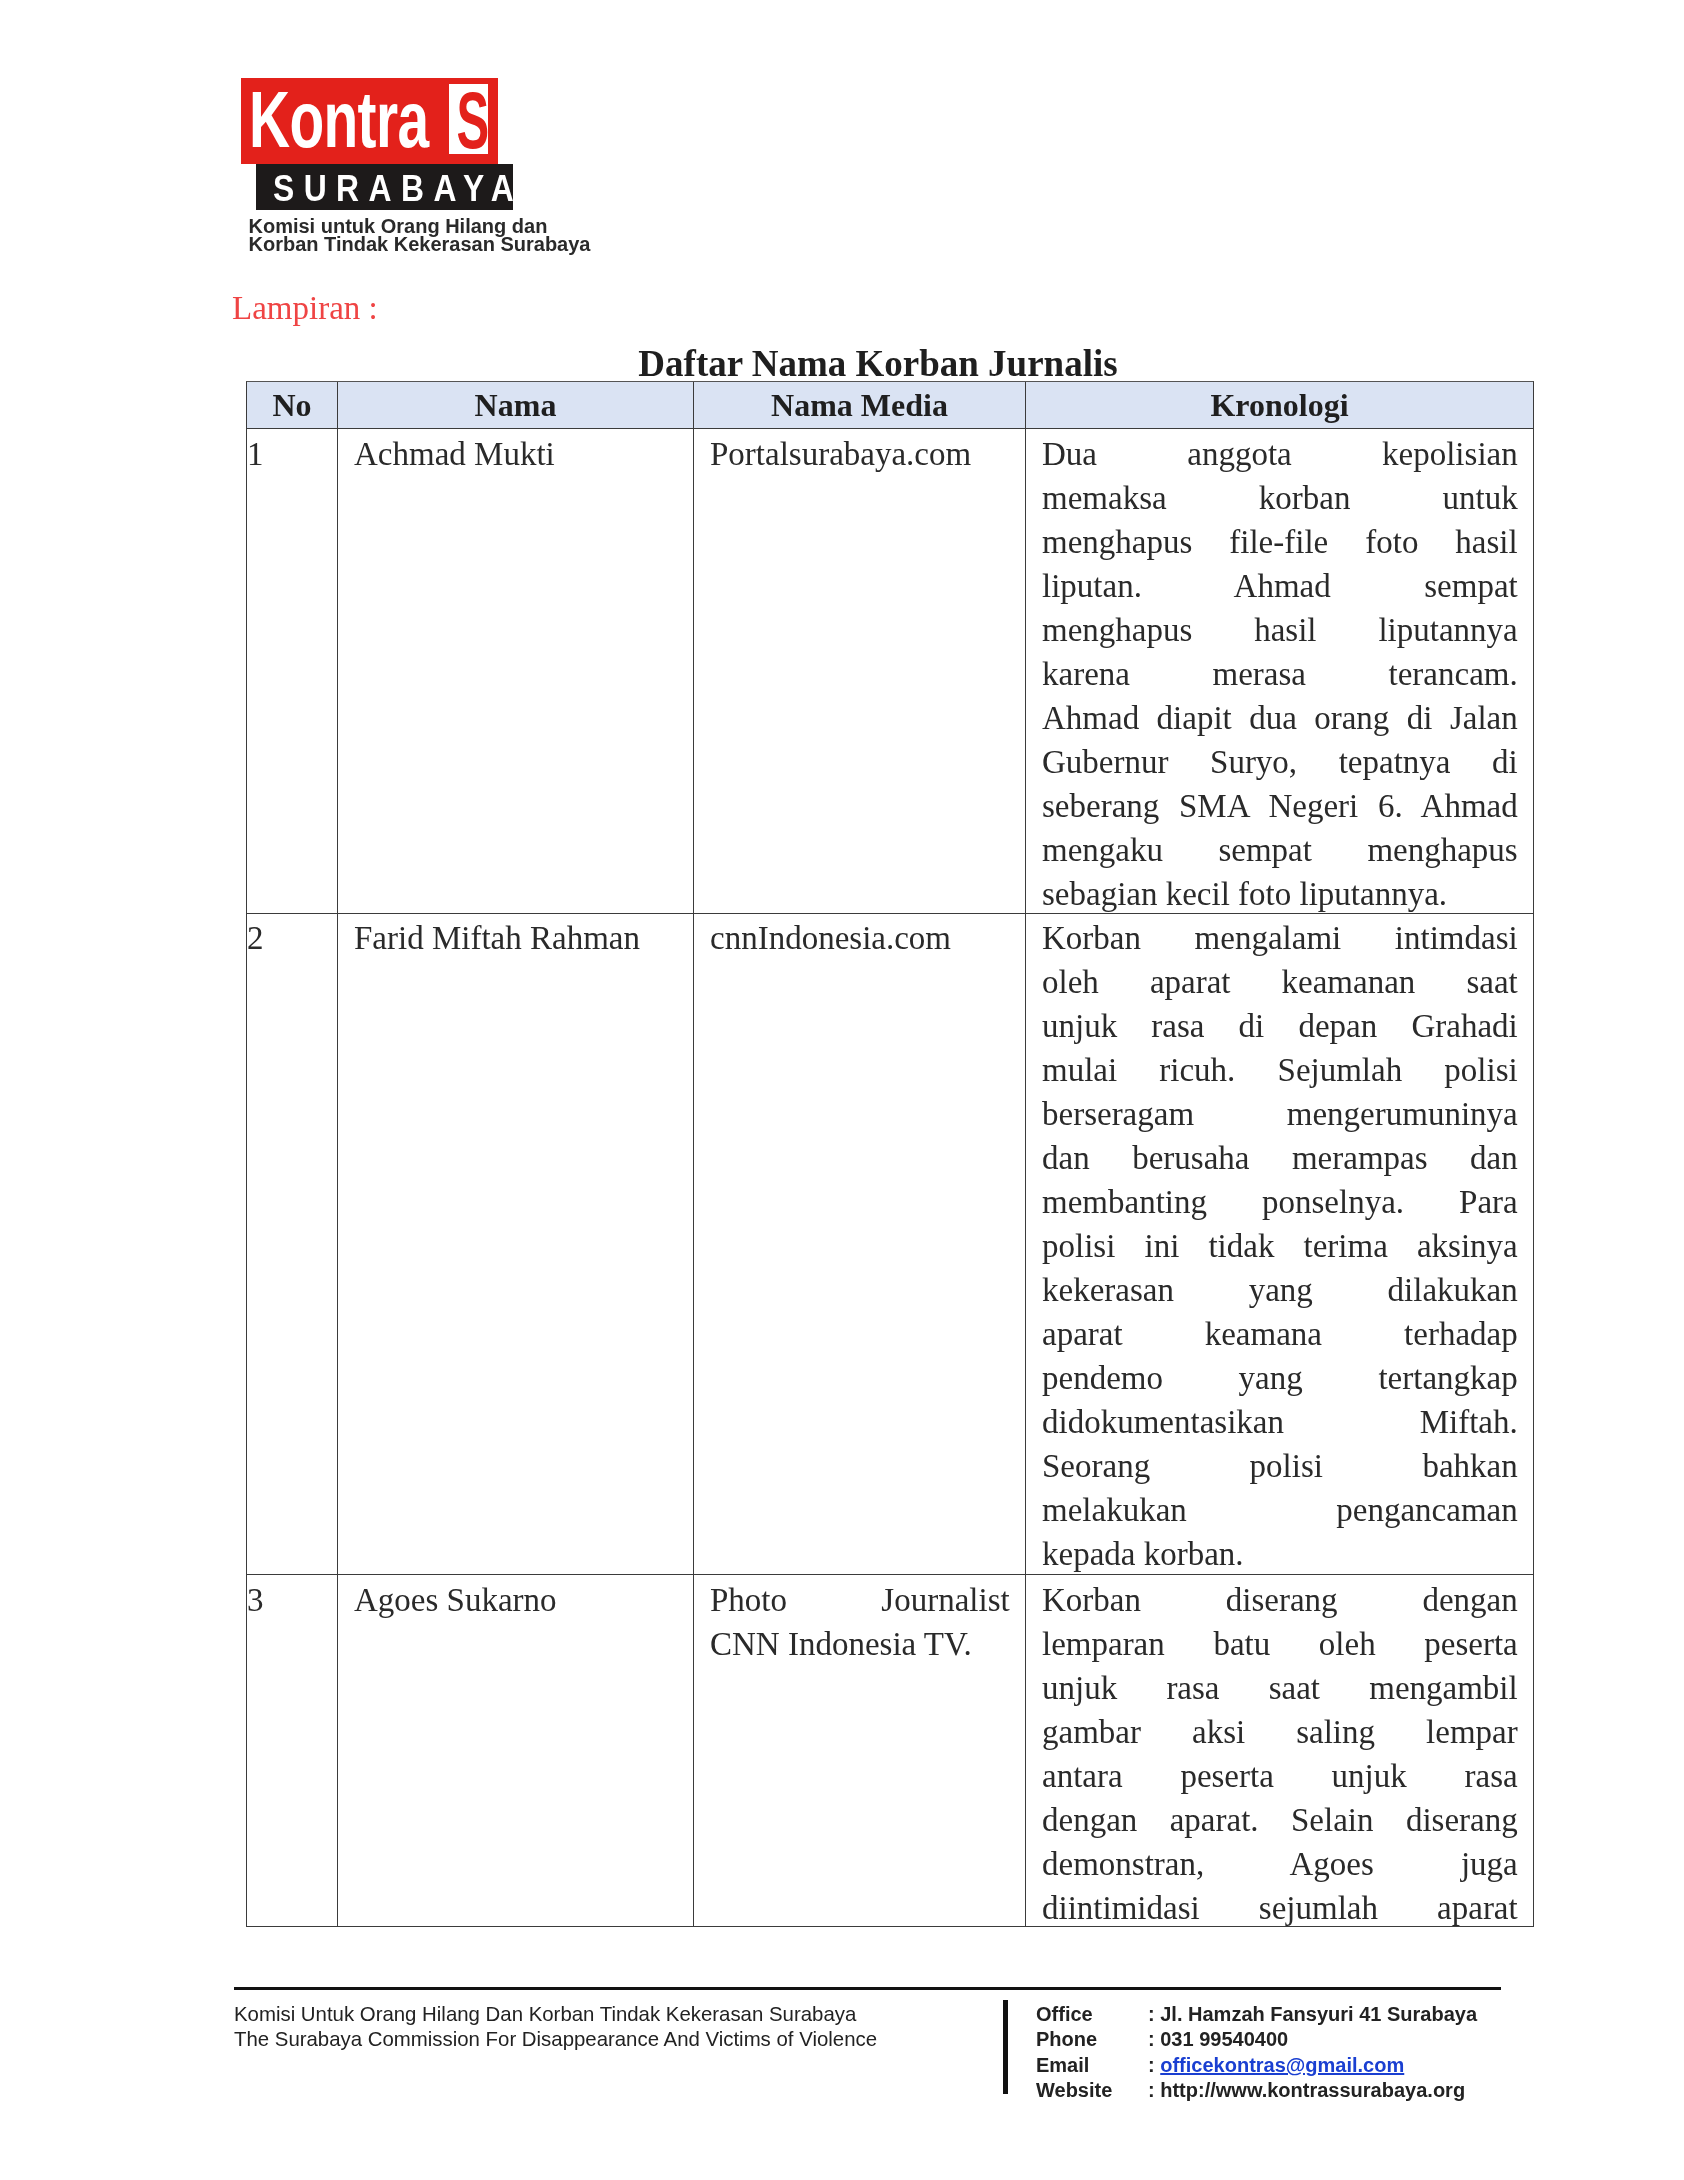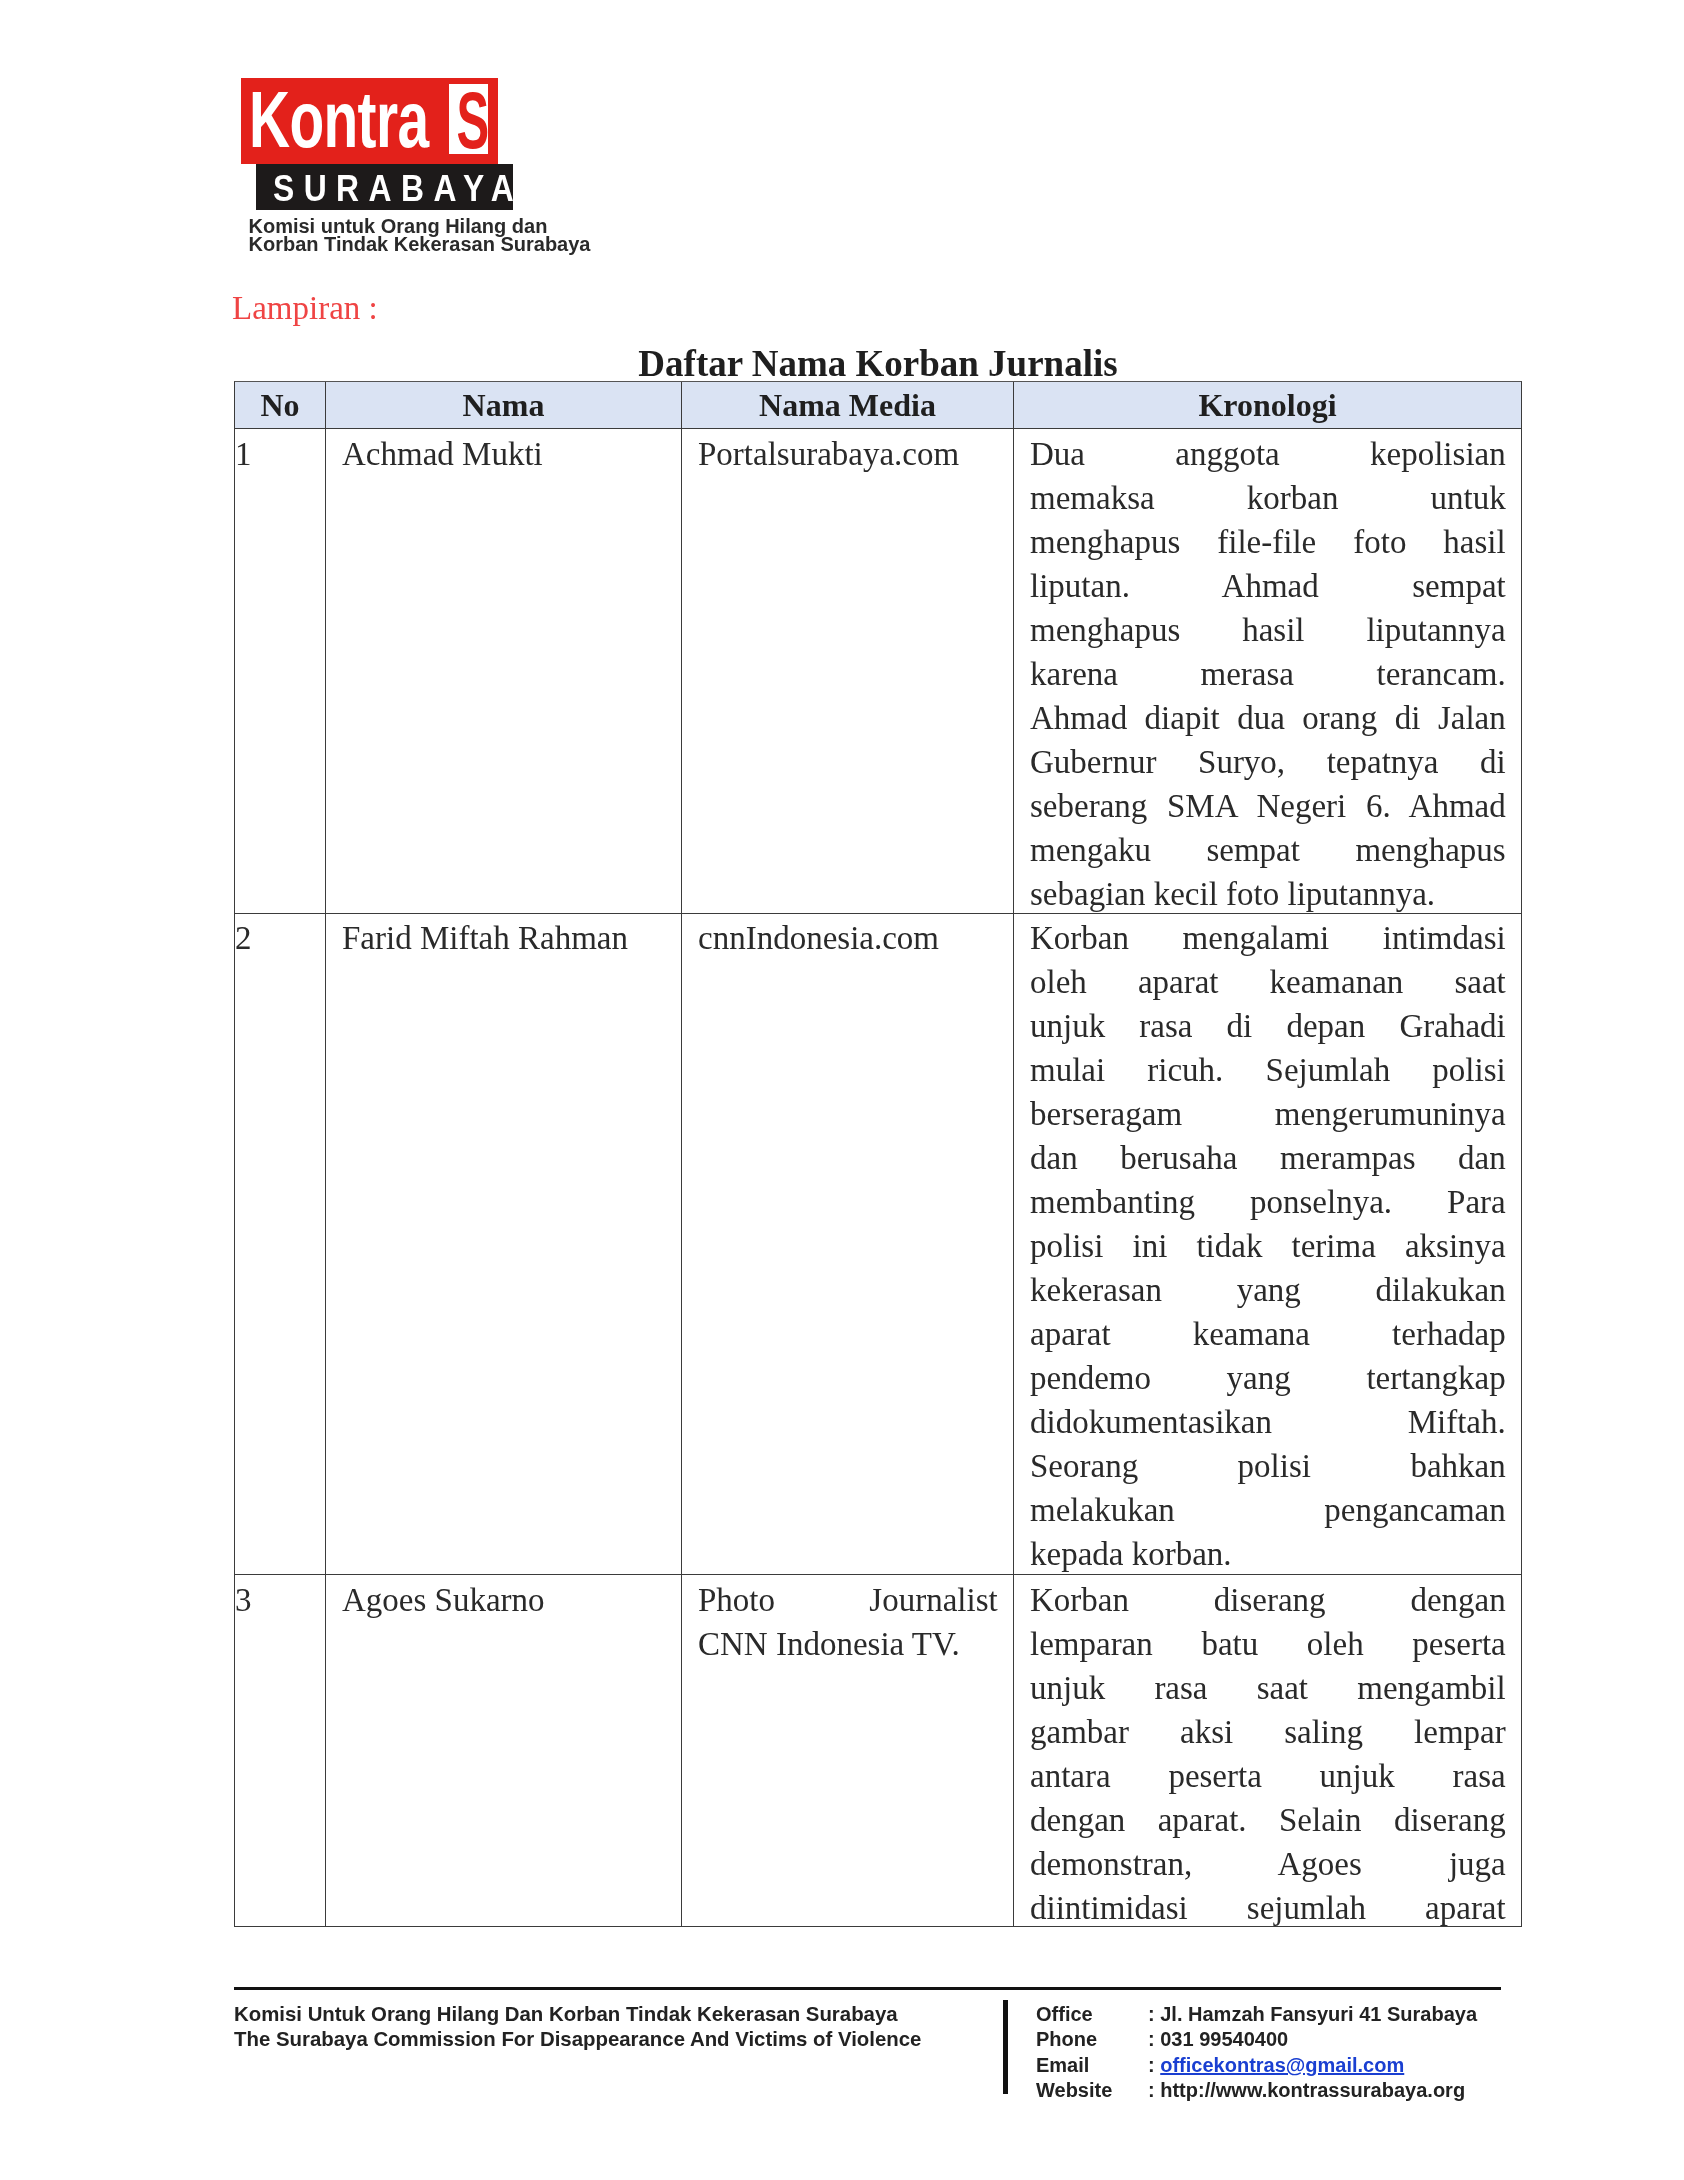--- a/index.html
+++ b/index.html
@@ -21,41 +21,41 @@
     font-size: 20px; line-height: 17px; color: #2a2a2a; white-space: nowrap; margin-left: 16px; }
   #logo-tag-1 { top: 140px; }
   #logo-tag-2 { top: 158px; }
 
   
   #attachment-label { left: 232px; top: 290px; font-family: "Liberation Serif", serif; font-size: 33px; line-height: 37px; color: #ef4444; white-space: nowrap; }
   #doc-title { left: 234px; top: 342px; width: 1288px; text-align: center; font-family: "Liberation Serif", serif; font-weight: bold;
     font-size: 37px; line-height: 43px; color: #1f1f1f; white-space: nowrap; }
 
   
-  #victims-table { left: 234px; top: 381px; width: 1140px; height: 1546px; font-family: "Liberation Serif", serif; }
+  #victims-table { left: 246px; top: 381px; width: 1140px; height: 1546px; font-family: "Liberation Serif", serif; }
   .t-row { position: absolute; left: 0; width: 1288px; box-sizing: border-box; border: 1.7px solid #3b3b3b; border-top: none; overflow: hidden; }
   .t-row.header { top: 0; height: 48px; border-top: 1.7px solid #555; background: #dae3f3; }
   #row-1 { top: 48px; height: 485px; }
   #row-2 { top: 532px; height: 662px; }
   #row-3 { top: 1194px; height: 352px; }
   .cell { position: absolute; top: 0; bottom: 0; box-sizing: border-box; }
   .c-no { left: 0; width: 91px; border-right: 1.7px solid #3b3b3b; }
   .c-nama { left: 91px; width: 356px; border-right: 1.7px solid #3b3b3b; }
   .c-media { left: 447px; width: 332px; border-right: 1.7px solid #3b3b3b; }
   .c-kron { left: 779px; right: 0; }
   .hdr-text { display: block; text-align: center; font-weight: bold; font-size: 32px; line-height: 46px; color: #1f1f1f; }
   .body-cell { padding: 2.6px 15.3px 0 16px; font-size: 33px; line-height: 44px; color: #2a2a2a; }
   .c-no.body-cell { padding-left: 0; padding-right: 0; text-align: center; }
   .ln { display: block; white-space: nowrap; text-align: justify; text-align-last: justify; height: 44px; overflow: visible; }
   .ln.last { text-align-last: left; }
   .ln.plain { text-align: left; text-align-last: left; }
 
   
   #footer-rule { left: 234px; top: 1987px; width: 1267px; height: 3.4px; background: #111; }
-  .foot-left { left: 234px; font-family: "Liberation Sans", sans-serif; font-weight: bold; font-size: 20.4px; line-height: 25.6px; color: #222; white-space: nowrap; }
+  .foot-left { left: 234px; font-family: "Liberation Sans", sans-serif; font-weight: normal; font-size: 20.4px; line-height: 25.6px; color: #222; white-space: nowrap; }
   #foot-org-id { top: 2002px; }
   #foot-org-en { top: 2027px; }
   #footer-divider { left: 1003px; top: 2000px; width: 5.1px; height: 94px; background: #111; }
   .contact-row { left: 1036px; font-family: "Liberation Sans", sans-serif; font-weight: bold; font-size: 20px; line-height: 25.6px; color: #222; white-space: nowrap; height: 25.6px; }
   .contact-label { position: absolute; left: 0; top: 0; }
   .contact-value { position: absolute; left: 112px; top: 0; }
   .contact-link { color: #1a3fd1; text-decoration: underline; }
   #contact-office { top: 2002px; }
   #contact-phone { top: 2027px; }
   #contact-email { top: 2053px; }

